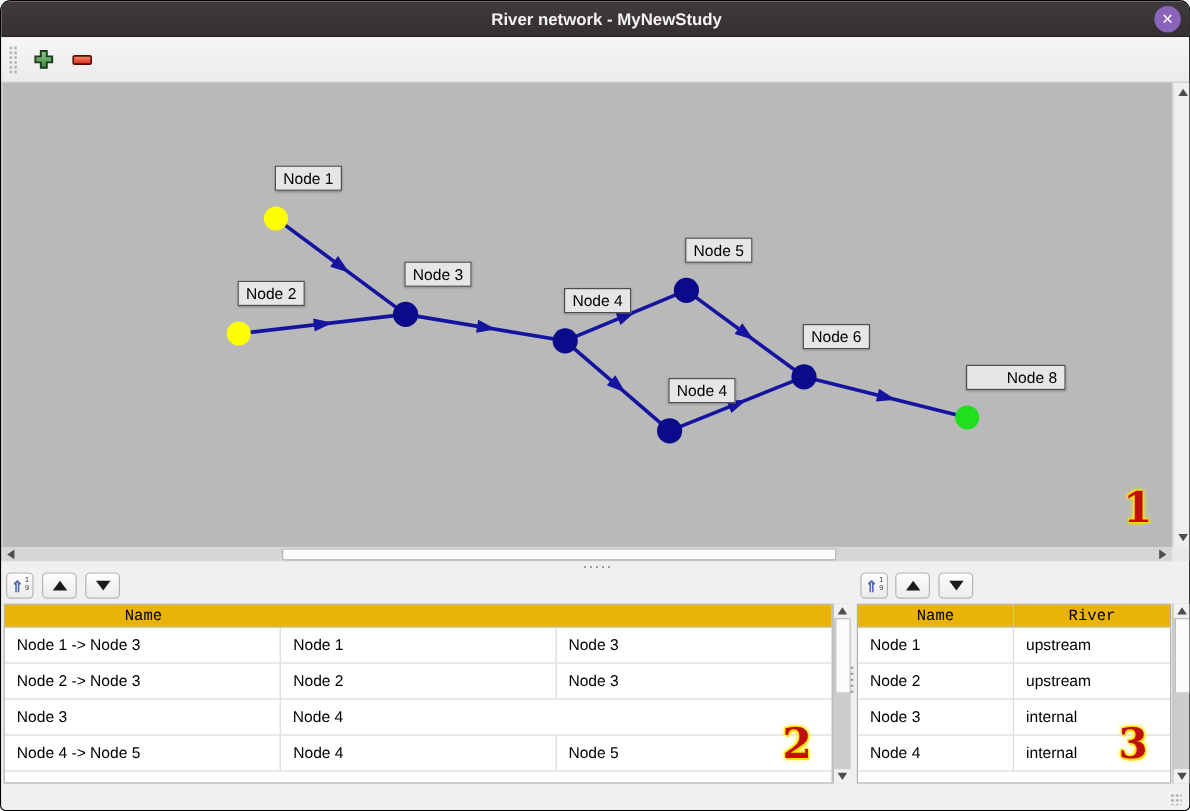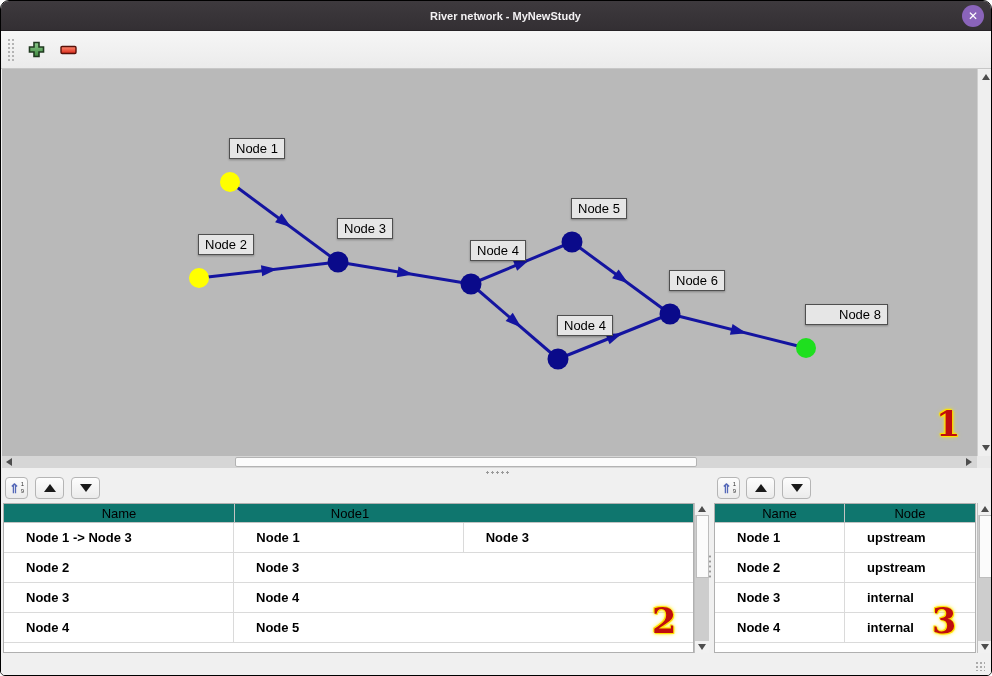--- a/index.html
+++ b/index.html
@@ -4,21 +4,21 @@
 <style>
   * { margin:0; padding:0; box-sizing:border-box; }
   html,body { width:992px; height:676px; background:#fff; font-family:"Liberation Sans","DejaVu Sans",sans-serif; }
   .window { position:relative; width:992px; height:676px; border:1px solid #000;
             border-radius:9px 9px 5px 5px; overflow:hidden; background:#f0f0f0; }
 
   
   .titlebar { position:absolute; left:0; top:0; width:100%; height:30px;
               background:linear-gradient(#3e3a3e,#332f33); border-bottom:1px solid #262226;
               display:flex; align-items:center; justify-content:center; }
-  .title { color:#f4f2f4; font-size:11px; font-weight:bold;margin-left:19px; }
+  .title { color:#f4f2f4; font-size:14px; font-weight:bold;margin-left:19px; }
   .close-btn { position:absolute; right:7px; top:4px; width:22px; height:22px; border-radius:50%;
                background:#8a64ba; display:flex; align-items:center; justify-content:center; cursor:pointer; }
   .close-btn span { color:#fff; font-size:12px; font-weight:bold; line-height:1; }
 
   
   .toolbar { position:absolute; left:0; top:30px; width:100%; height:38px;
              background:linear-gradient(#f6f6f6,#ebebeb); border-bottom:1px solid #c7c7c7;
              display:flex; align-items:center; }
   .tb-handle { width:8px; height:24px; margin:0 8px 0 6px;
                background-image:radial-gradient(circle,#b4b4b4 1px,transparent 1.3px);
@@ -60,27 +60,27 @@
   .mini-btn { position:absolute; top:1px; height:22px; background:linear-gradient(#fdfdfd,#ebebeb);
               border:1px solid #b5b5b5; border-radius:4px; display:flex; align-items:center;
               justify-content:center; cursor:pointer; }
   .sort-ic { display:flex; align-items:center; line-height:1; }
   .sort-ic .arr { color:#5568b8; font-size:13px; font-weight:bold; }
   .sort-ic .digits { display:flex; flex-direction:column; font-size:6px; color:#333; margin-left:1px; line-height:1.1; }
   .btri-up   { width:0; height:0; border-left:6px solid transparent; border-right:6px solid transparent; border-bottom:8px solid #1a1a1a; }
   .btri-down { width:0; height:0; border-left:6px solid transparent; border-right:6px solid transparent; border-top:8px solid #1a1a1a; }
 
   .qtable { position:absolute; background:#fff; border:1px solid #b0b0b0; }
-  .thead { display:flex; height:19px; background:#0f766e; border-bottom:1px solid #c3c3c3; }
+  .thead { display:flex; height:19px; background:#eab308; border-bottom:1px solid #c3c3c3;font-family:Liberation Mono, monospace; }
   .th { font-size:13px; color:#000; display:flex; align-items:center; justify-content:center;
         border-right:1px solid #c3c3c3; }
   .th:last-child { border-right:none; }
   .trow { display:flex; height:30px; border-bottom:1px solid #dadada; }
-  .td { font-size:13px; color:#000; display:flex; align-items:center; padding-left:22px;
-        border-right:1px solid #dadada; overflow:hidden; white-space:nowrap;font-weight:bold; }
+  .td { font-size:13px; color:#000; display:flex; align-items:center; padding-left:10px;
+        border-right:1px solid #dadada; overflow:hidden; white-space:nowrap; }
   .td:last-child { border-right:none; }
 
   
   .statusbar { position:absolute; left:0; top:653px; width:100%; height:22px; background:#f0f0f0; }
   .grip { position:absolute; right:6px; bottom:5px; width:10px; height:10px;
           background-image:radial-gradient(circle,#ababab 1px,transparent 1.2px); background-size:4px 4px; }
 
   
   .step-num { position:absolute; font-family:"DejaVu Serif","Liberation Serif",serif; font-weight:bold;
               font-size:35px; line-height:1; color:#c00d0d;
@@ -217,56 +217,57 @@
     <button class="mini-btn" style="left:745px;width:29px;">
       <div class="btri-up"></div>
     </button>
     <button class="mini-btn" style="left:781px;width:29px;">
       <div class="btri-down"></div>
     </button>
 
     <div class="qtable" id="edges-table" style="left:2px;top:27px;width:691px;height:150px;">
         <div class="thead">
           <div class="th" style="width: 231px;">Name</div>
-          <div class="th" style="width: 230px;">Node1</div>
         </div>
         <div class="trow">
           <div class="td" style="width: 231px;">Node 1 -&gt; Node 3</div>
           <div class="td" style="width: 230px;">Node 1</div>
           <div class="td" style="width: 230px;">Node 3</div>
         </div>
         <div class="trow">
+          <div class="td" style="width: 231px;">Node 2 -&gt; Node 3</div>
           <div class="td" style="width: 230px;">Node 2</div>
           <div class="td" style="width: 230px;">Node 3</div>
         </div>
         <div class="trow">
           <div class="td" style="width: 230px;">Node 3</div>
           <div class="td" style="width: 230px;">Node 4</div>
         </div>
         <div class="trow">
+          <div class="td" style="width: 231px;">Node 4 -&gt; Node 5</div>
           <div class="td" style="width: 230px;">Node 4</div>
           <div class="td" style="width: 230px;">Node 5</div>
         </div>
       </div>
     <div class="tscroll" style="left:693px;top:27px;height:150px;">
       <div class="cap" style="top:0;">
           <div class="tri up"></div>
         </div>
       <div class="t-thumb"></div>
       <div class="cap" style="bottom:0;">
           <div class="tri down"></div>
         </div>
     </div>
 
     <div class="split-dots-v" style="left:707px;top:78px;"></div>
 
     <div class="qtable" id="nodes-table" style="left:713px;top:27px;width:262px;height:150px;">
         <div class="thead">
           <div class="th" style="width: 131px;">Name</div>
-          <div class="th" style="width: 131px;">Node</div>
+          <div class="th" style="width: 131px;">River</div>
         </div>
         <div class="trow">
           <div class="td" style="width: 131px;">Node 1</div>
           <div class="td" style="width: 131px;">upstream</div>
         </div>
         <div class="trow">
           <div class="td" style="width: 131px;">Node 2</div>
           <div class="td" style="width: 131px;">upstream</div>
         </div>
         <div class="trow">

